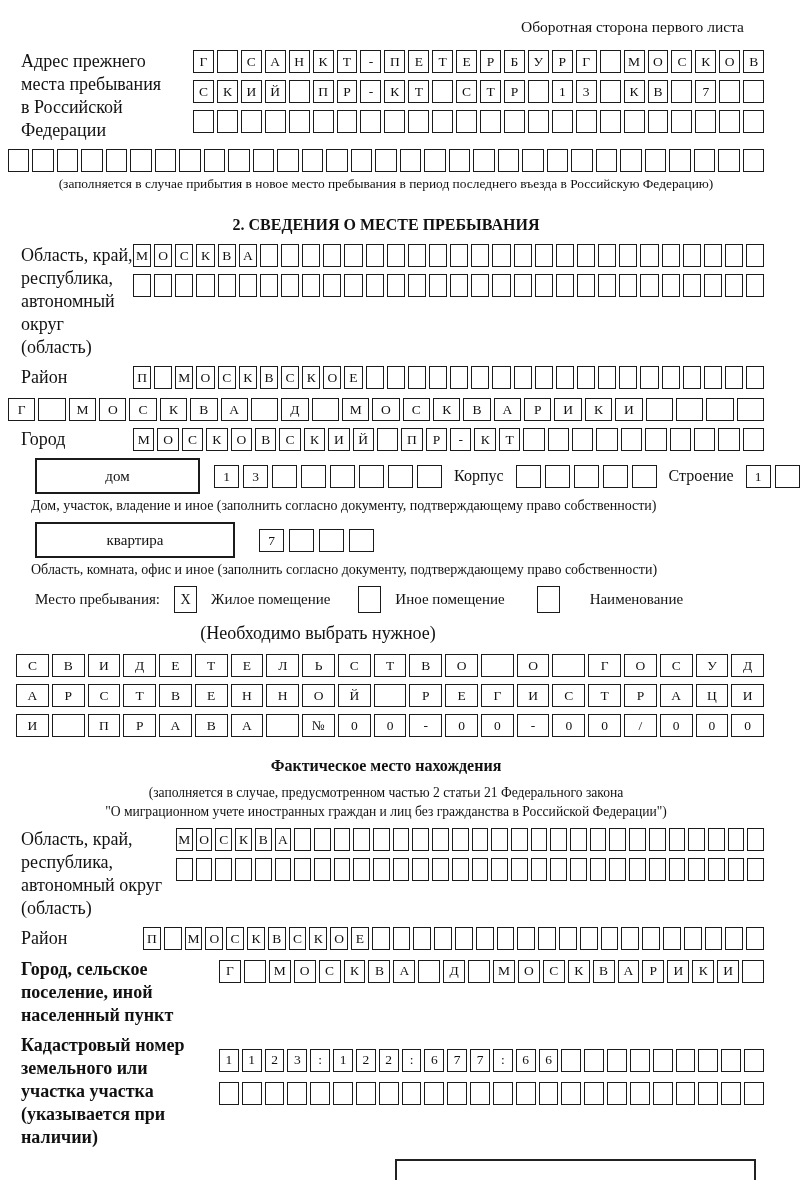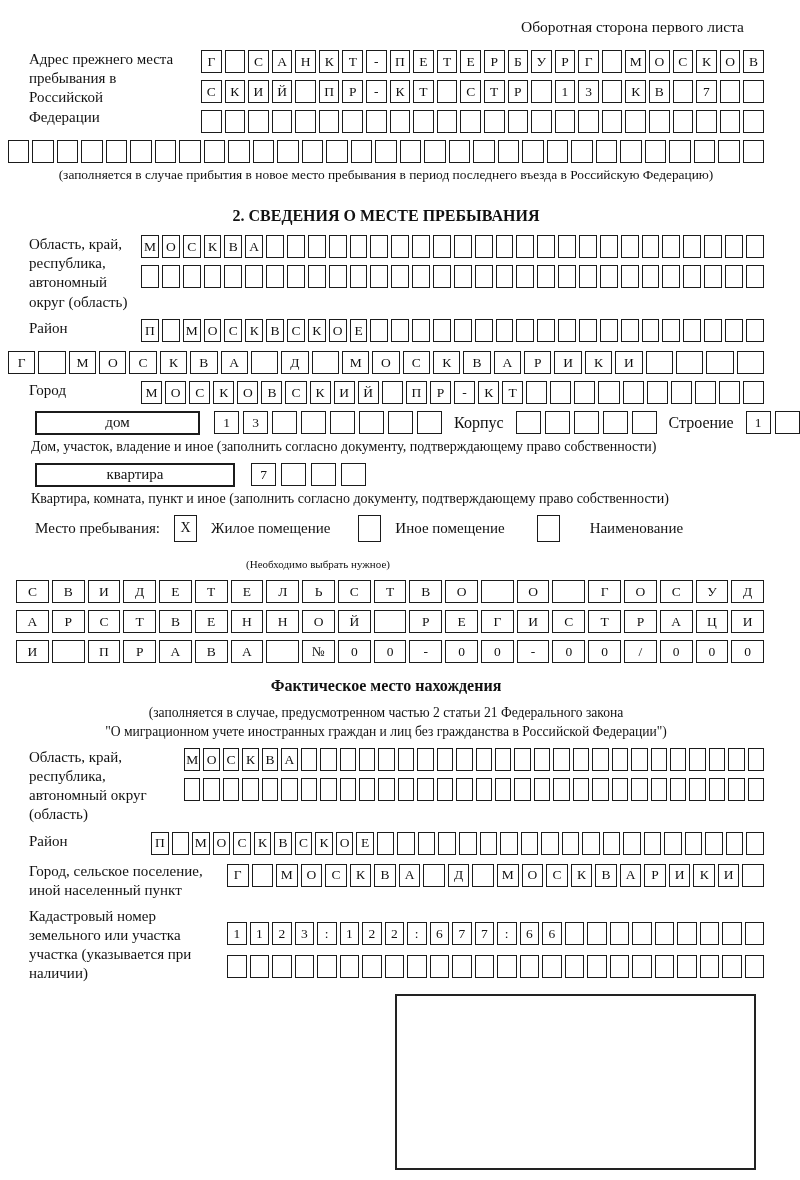--- a/index.html
+++ b/index.html
@@ -12,25 +12,25 @@
     overflow:hidden;
   }
   .hdr{
     text-align:right;
     font-size:15.5px;
     margin:8px 20px 14px 0;
   }
   
   .block{display:flex;align-items:flex-start;margin:0 0 7px 0;}
   .row-label{
-    flex:none;margin-left:21px;font-size:15px;line-height:1.28;
+    flex:none;margin-left:13px;font-size:18px;line-height:1.28;
   }
   .w112{width:112px;}
   .w145{width:145px;}
-  .w190{width:190px;}
+  .w190{width:190px;font-weight:bold;}
   .w205{width:205px;}
   .rows{flex:1;min-width:0;display:flex;flex-direction:column;gap:7px;}
   .cellrow{display:flex;gap:3px;}
   .cell{
     flex:1;min-width:0;height:21px;
     border:1.6px solid #1b1b1b;background:#fff;
     display:flex;align-items:center;justify-content:center;
     font-size:13.5px;line-height:1;
   }
   .cell.fixed{flex:none;width:23px;}
@@ -38,33 +38,33 @@
   .note-center{
     text-align:center;font-size:13.4px;margin:2px 0 24px 0;
   }
   .sec-title{
     text-align:center;font-weight:bold;font-size:16px;margin:4px 0 10px 0;
   }
   .inline-row{
     display:flex;align-items:center;gap:4px;margin:2px 0 4px 27px;
   }
   .named-box{
-    border:2px solid #1b1b1b;height:24px;display:flex;align-items:center;justify-content:center;
+    border:2px solid #1b1b1b;height:36px;display:flex;align-items:center;justify-content:center;
     font-size:15px;flex:none;box-sizing:border-box;
   }
   .dom-box{width:165px;margin-right:10px;}
-  .kv-box{width:200px;margin-right:12px;}
+  .kv-box{width:200px;margin-right:20px;}
   .inline-label{white-space:nowrap;font-size:16px;margin:0 8px;}
   .small-note{font-size:14px;margin:0 0 8px 23px;}
-  .stay-row{display:flex;align-items:center;gap:14px;margin:4px 0 16px 27px;font-size:15px;font-family:Liberation Serif, serif;}
+  .stay-row{display:flex;align-items:center;gap:14px;margin:4px 0 10px 27px;font-size:15px;font-family:Liberation Serif, serif;}
   .checkbox{
     width:21px;height:25px;border:1.7px solid #1b1b1b;flex:none;
     display:flex;align-items:center;justify-content:center;font-size:14px;
   }
-  .stay-note{width:620px;text-align:center;font-size:11px;margin:2px 0 8px 0;}
+  .stay-note{width:620px;text-align:center;font-size:18px;margin:2px 0 8px 0;}
   .fact-note{ text-align:center;font-size:13.6px;margin:0 0 3px 0;}
   .kad-rows{margin-top:15px;}
   .confirm-box{
     width:361px;height:176px;border:2px solid #222;
     margin:10px 0 6px 387px;box-sizing:border-box;background:#fff;
   }
   .mt2{margin-top:2px;}
 </style>
 </head>
 <body>
@@ -396,21 +396,21 @@
 
 <div class="inline-row">
   <div class="named-box kv-box">квартира</div>
   <div class="cellrow" style="gap:5px;">
       <div class="cell fixed">7</div>
       <div class="cell fixed"></div>
       <div class="cell fixed"></div>
       <div class="cell fixed"></div>
     </div>
 </div>
-<div class="small-note">Квартира, комната, пункт и иное (заполнить согласно документу, подтверждающему право собственности)</div>
+<div class="small-note">Область, комната, офис и иное (заполнить согласно документу, подтверждающему право собственности)</div>
 
 <div class="stay-row">
   <span>Место пребывания:</span>
   <span class="checkbox">X</span>
   <span>Жилое помещение</span>
   <span class="checkbox" style="margin-left:14px;"></span>
   <span>Иное помещение</span>
   <span class="checkbox" style="margin-left:18px;"></span>
   <span style="margin-left:16px;">Наименование</span>
 </div>
@@ -483,21 +483,21 @@
         <div class="cell">0</div>
         <div class="cell">0</div>
         <div class="cell">/</div>
         <div class="cell">0</div>
         <div class="cell">0</div>
         <div class="cell">0</div>
       </div>
   </div>
 </div>
 
-<div class="sec-title" style="margin-top:14px;text-align:center;">Фактическое место нахождения</div>
+<div class="sec-title" style="margin-top:20px;text-align:center;">Фактическое место нахождения</div>
 <div class="fact-note">(заполняется в случае, предусмотренном частью 2 статьи 21 Федерального закона</div>
 <div class="fact-note" style="margin-bottom:8px;">"О миграционном учете иностранных граждан и лиц без гражданства в Российской Федерации")</div>
 
 <div class="block">
   <div class="row-label w145">Область, край, республика, автономный округ (область)</div>
   <div class="rows" style="margin-left:10px;">
     <div class="cellrow">
         <div class="cell">М</div>
         <div class="cell">О</div>
         <div class="cell">С</div>

